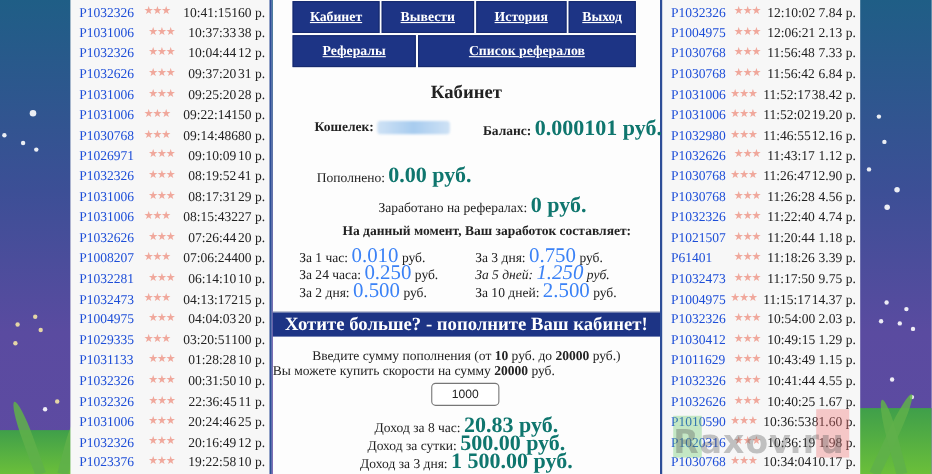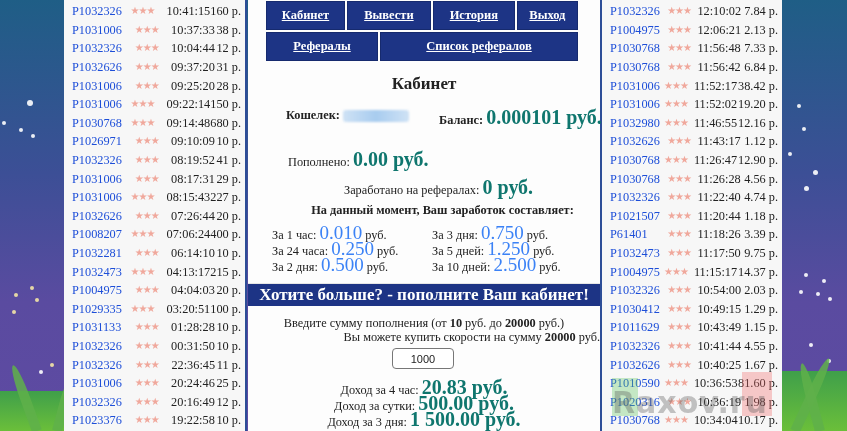--- a/index.html
+++ b/index.html
@@ -447,44 +447,44 @@
   <div class="line" style="left:24px;top:254px;">
     <span>За 2 дня:</span>
     <span class="val light">0.500</span>
     <span>руб.</span>
   </div>
   <div class="line" style="left:184px;top:222px;">
     <span>За 3 дня:</span>
     <span class="val light">0.750</span>
     <span>руб.</span>
   </div>
-  <div class="line" style="left:184px;top:238px;">
+  <div class="line" style="left:184px;top:238px;font-style:italic;">
     <span>За 5 дней:</span>
     <span class="val light">1.250</span>
     <span>руб.</span>
   </div>
   <div class="line" style="left:184px;top:254px;">
     <span>За 10 дней:</span>
     <span class="val light">2.500</span>
     <span>руб.</span>
   </div>
 
   <div class="banner">Хотите больше? - пополните Ваш кабинет!</div>
 
   <div class="line" style="left:0;width:352px;text-align:center;top:316px;">
     <span>Введите сумму пополнения (от </span><b>10</b><span> руб. до </span><b>20000</b><span> руб.)</span>
   </div>
-  <div class="line" style="left:0;width:352px;text-align:right;top:330px;">
+  <div class="line" style="left:0;width:352px;text-align:left;top:330px;">
     <span>Вы можете купить скорости на сумму </span><b>20000</b><span> руб.</span>
   </div>
 
   <input class="amount-input" type="text" value="1000" style="">
 
   <div class="line" style="left:0;width:352px;text-align:center;top:376px;">
-    <span>Доход за 4 час:</span>
+    <span>Доход за 8 час:</span>
     <span class="val">20.83 руб.</span>
   </div>
   <div class="line" style="left:0;width:352px;text-align:center;top:392px;">
     <span>Доход за сутки:</span>
     <span class="val">500.00 руб.</span>
   </div>
   <div class="line" style="left:0;width:352px;text-align:center;top:408px;">
     <span>Доход за 3 дня:</span>
     <span class="val">1 500.00 руб.</span>
   </div>

